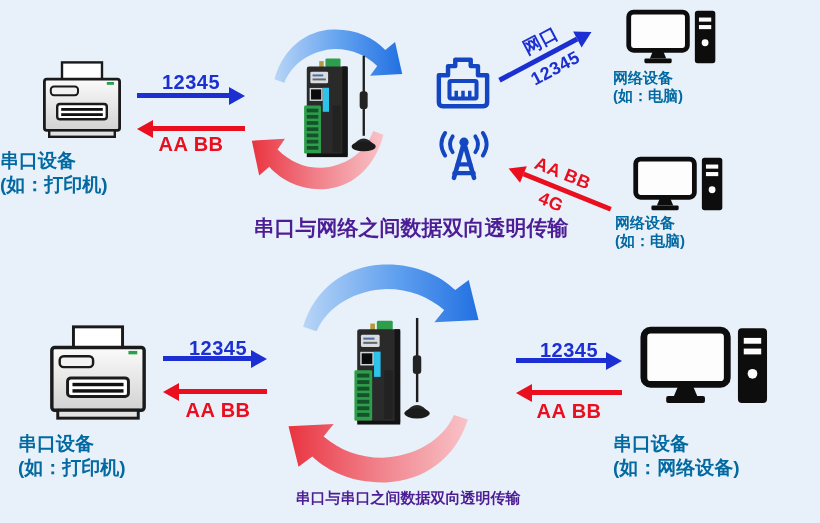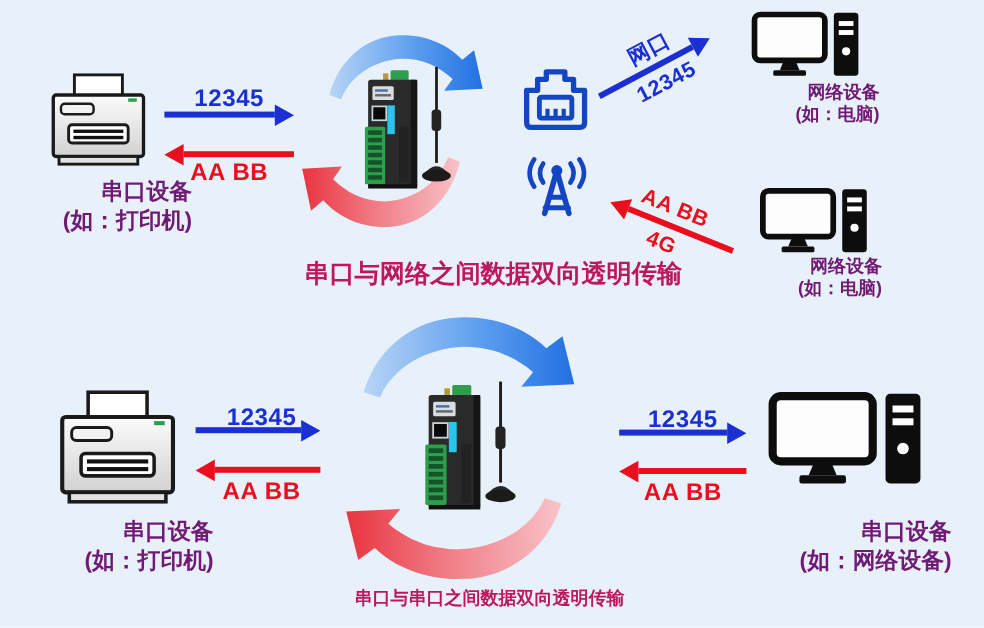--- a/index.html
+++ b/index.html
@@ -24,25 +24,25 @@
   }
   .c-blue { --c:#1b2fd2; }
   .c-red  { --c:#ea0f1e; }
 
   
   .lab { position:absolute; text-align:center; font-weight:600; font-size:20px; letter-spacing:.5px; }
   .t-blue { color:#1b2fd2; }
   .t-red  { color:#ea0f1e; }
 
   
-  .dev-label { position:absolute; text-align:right; color:#701a75; font-weight:600;
+  .dev-label { position:absolute; text-align:left; color:#0369a1; font-weight:600;
                font-size:19px; line-height:24px; }
   .dev-label.small { font-size:15px; line-height:18px; }
 
-  .caption { position:absolute; text-align:center; font-weight:700; color:#be185d; }
+  .caption { position:absolute; text-align:center; font-weight:700; color:#4c1d95; }
 
   
   .diag { position:absolute; display:flex; flex-direction:column; align-items:center; gap:3px; }
   .diag .arrow { position:relative; }
   .diag .arrow.right { align-self:flex-start; }
   .diag .arrow.left  { align-self:flex-end; }
   .dlab { font-weight:600; font-size:18px; line-height:20px; letter-spacing:.5px; white-space:nowrap; }
 </style>
 </head>
 <body>

